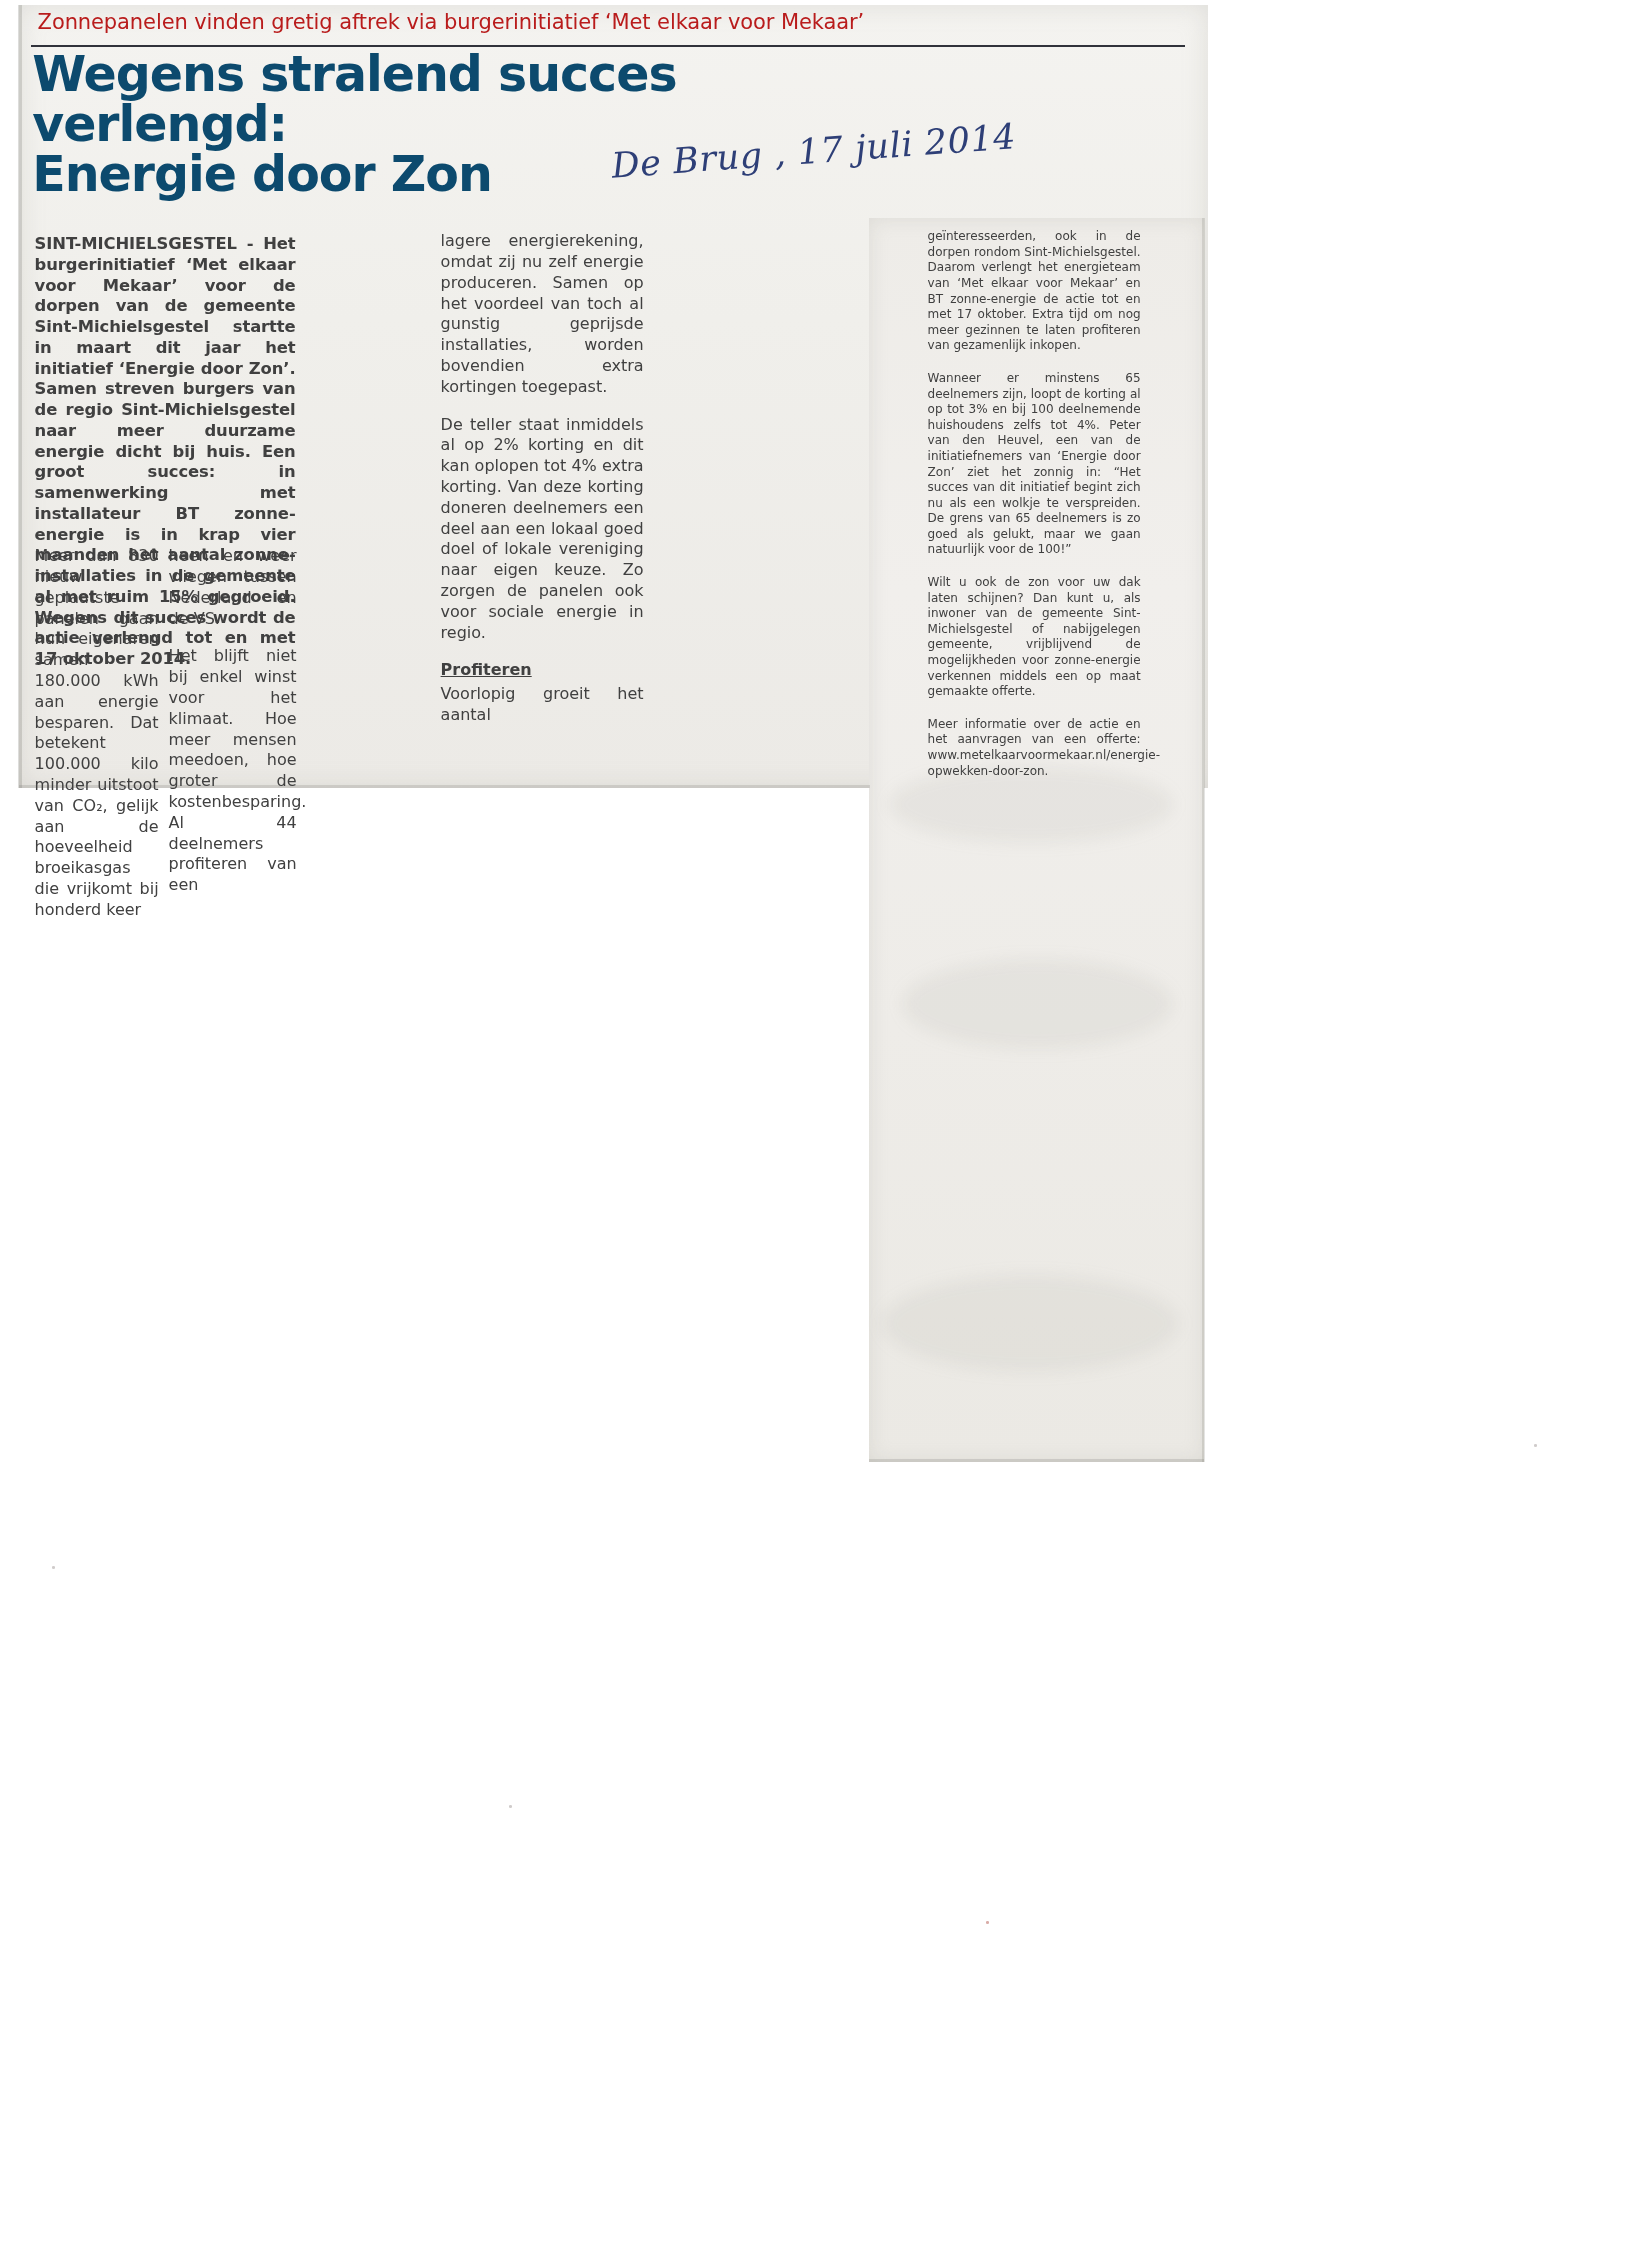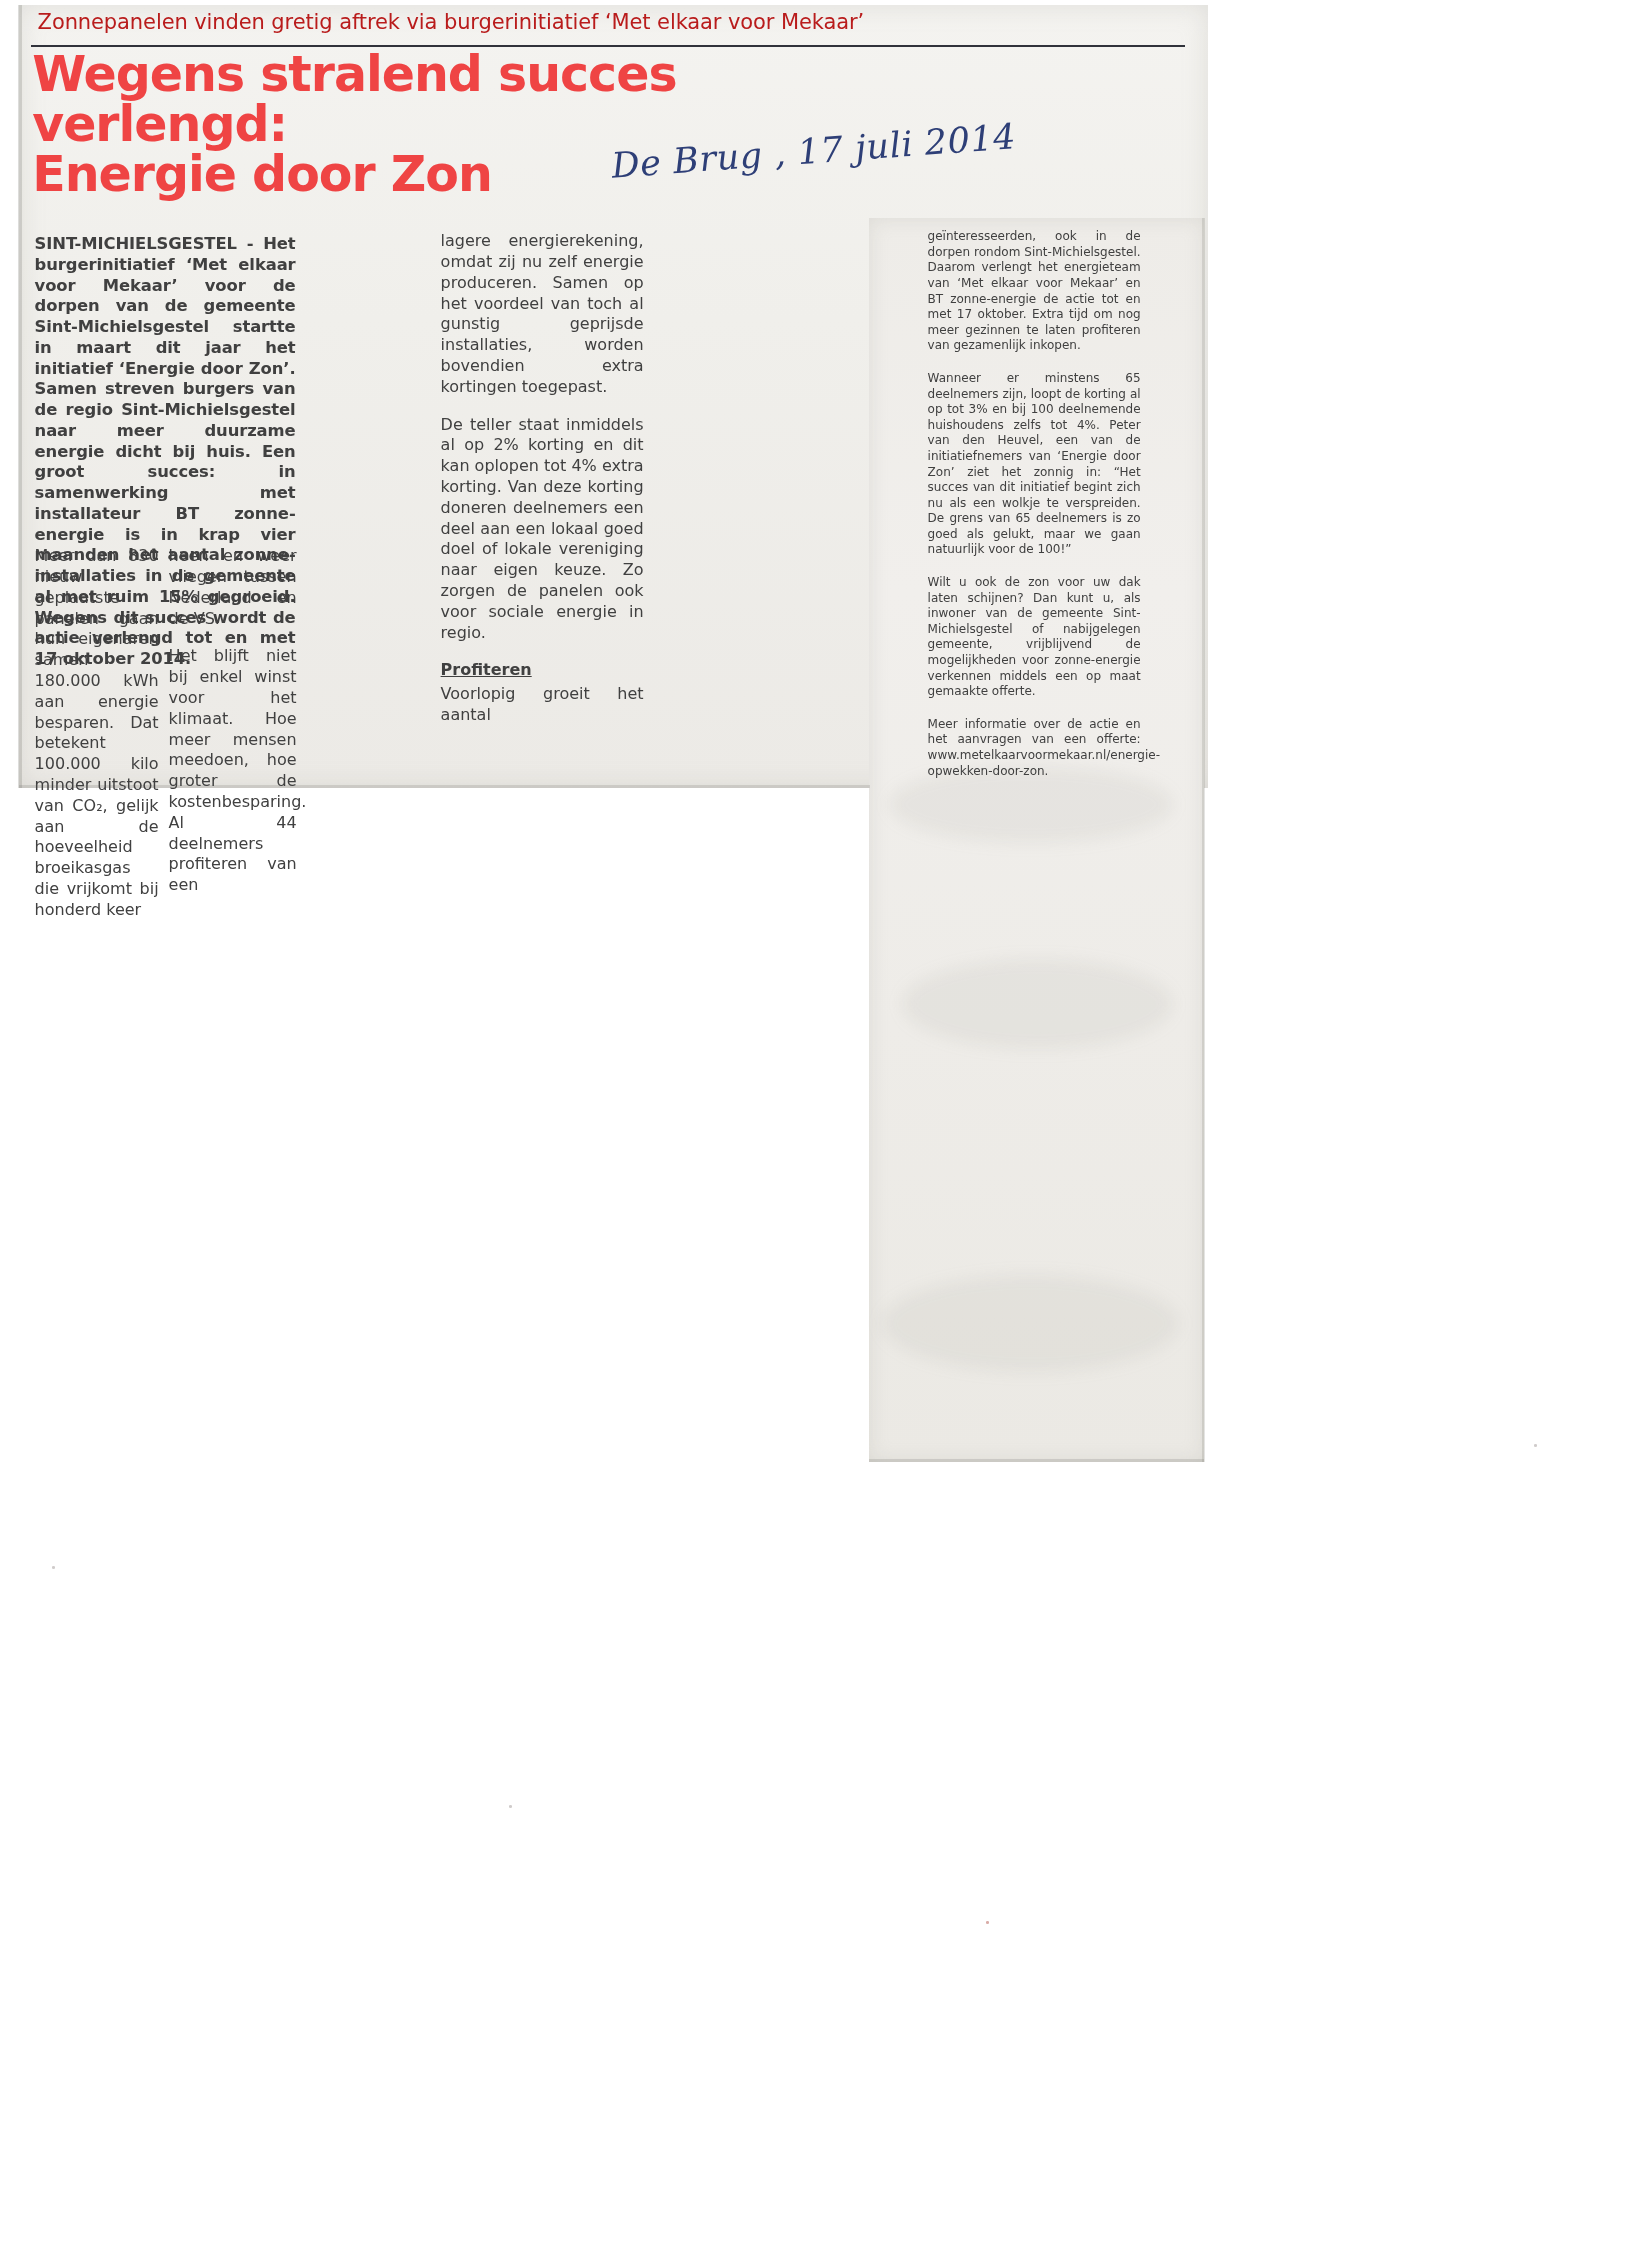--- a/index.html
+++ b/index.html
@@ -100,21 +100,21 @@
   
   .headline {
     position: absolute;
     left: 20.6px;
     top: 45px;
     width: 838px;
     font-family: "DejaVu Sans", sans-serif;
     font-weight: bold;
     font-size: 49px;
     line-height: 1.02;
-    color: #ef4444;
+    color: #0c4a6e;
     letter-spacing: -1px;
   }
   .headline .l2 { display:block; }
 
   
   .handwriting {
     position: absolute;
     left: 599px;
     top: 126px;
     font-family: "DejaVu Serif", serif;

